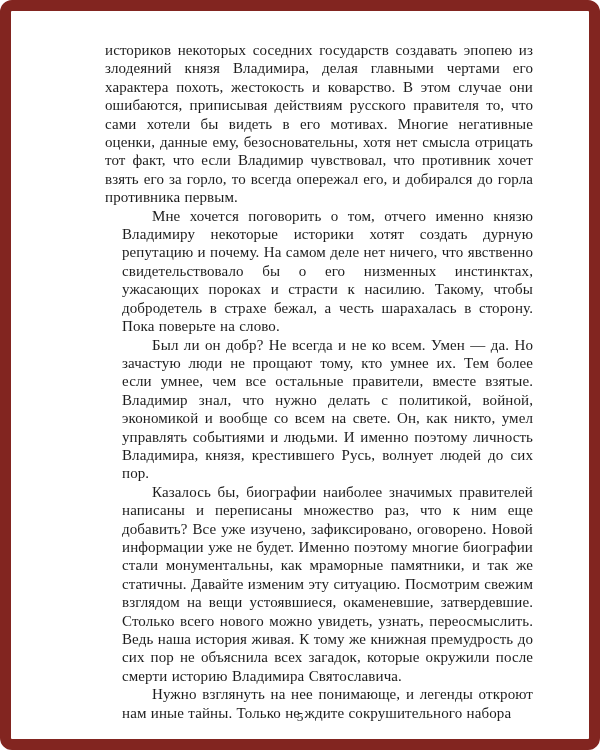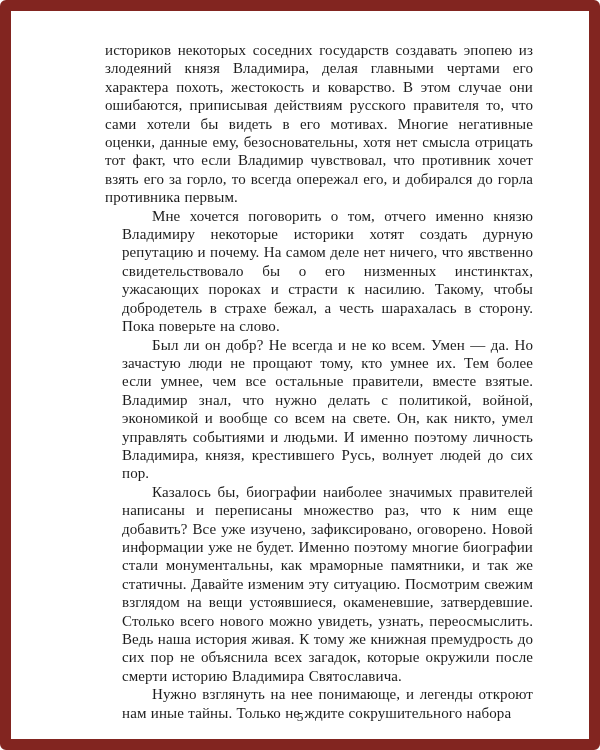--- a/index.html
+++ b/index.html
@@ -10,21 +10,21 @@
     height: 750px;
     overflow: hidden;
   }
   .book-frame {
     position: absolute;
     top: 0; left: 0;
     width: 600px;
     height: 750px;
     box-sizing: border-box;
     border: 11px solid #822520;
-    border-radius: 6px;
+    border-radius: 12px;
     background: #ffffff;
   }
   .page-inner {
     position: relative;
     width: 100%;
     height: 100%;
     box-sizing: border-box;
     padding: 30px 56px 0 94px;
     font-family: "Liberation Serif", "DejaVu Serif", serif;
     color: #1c1c1c;

